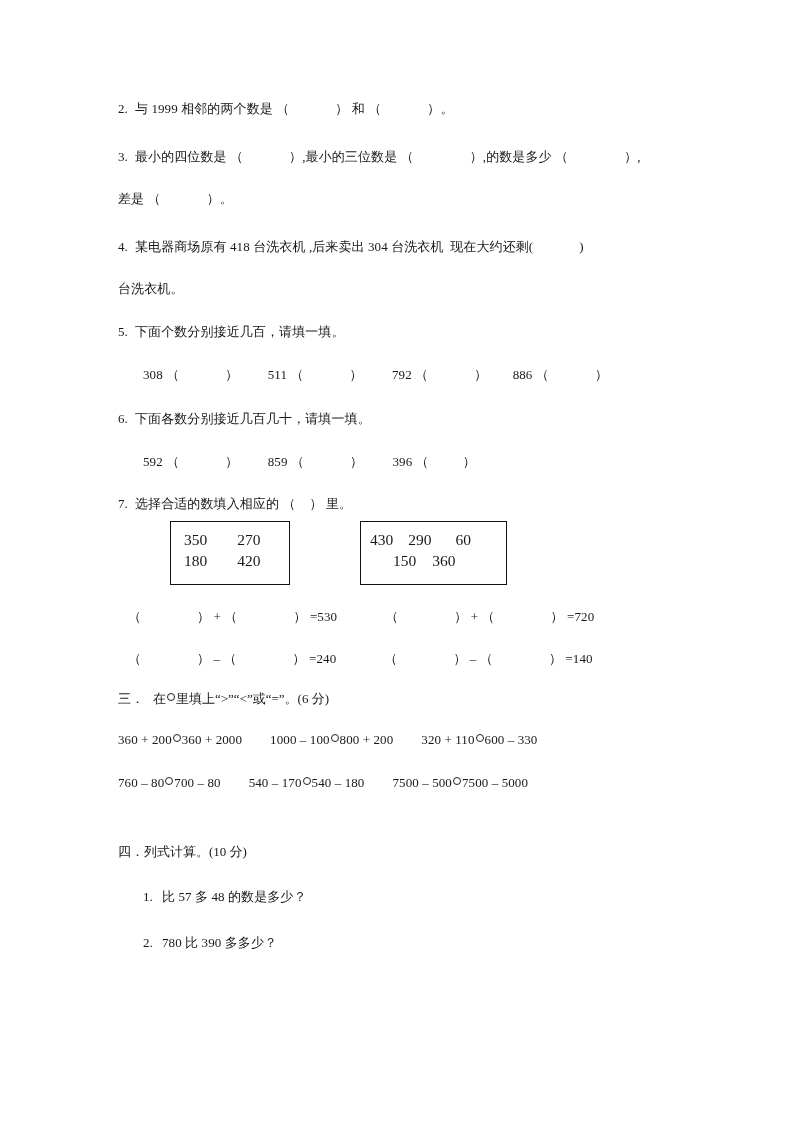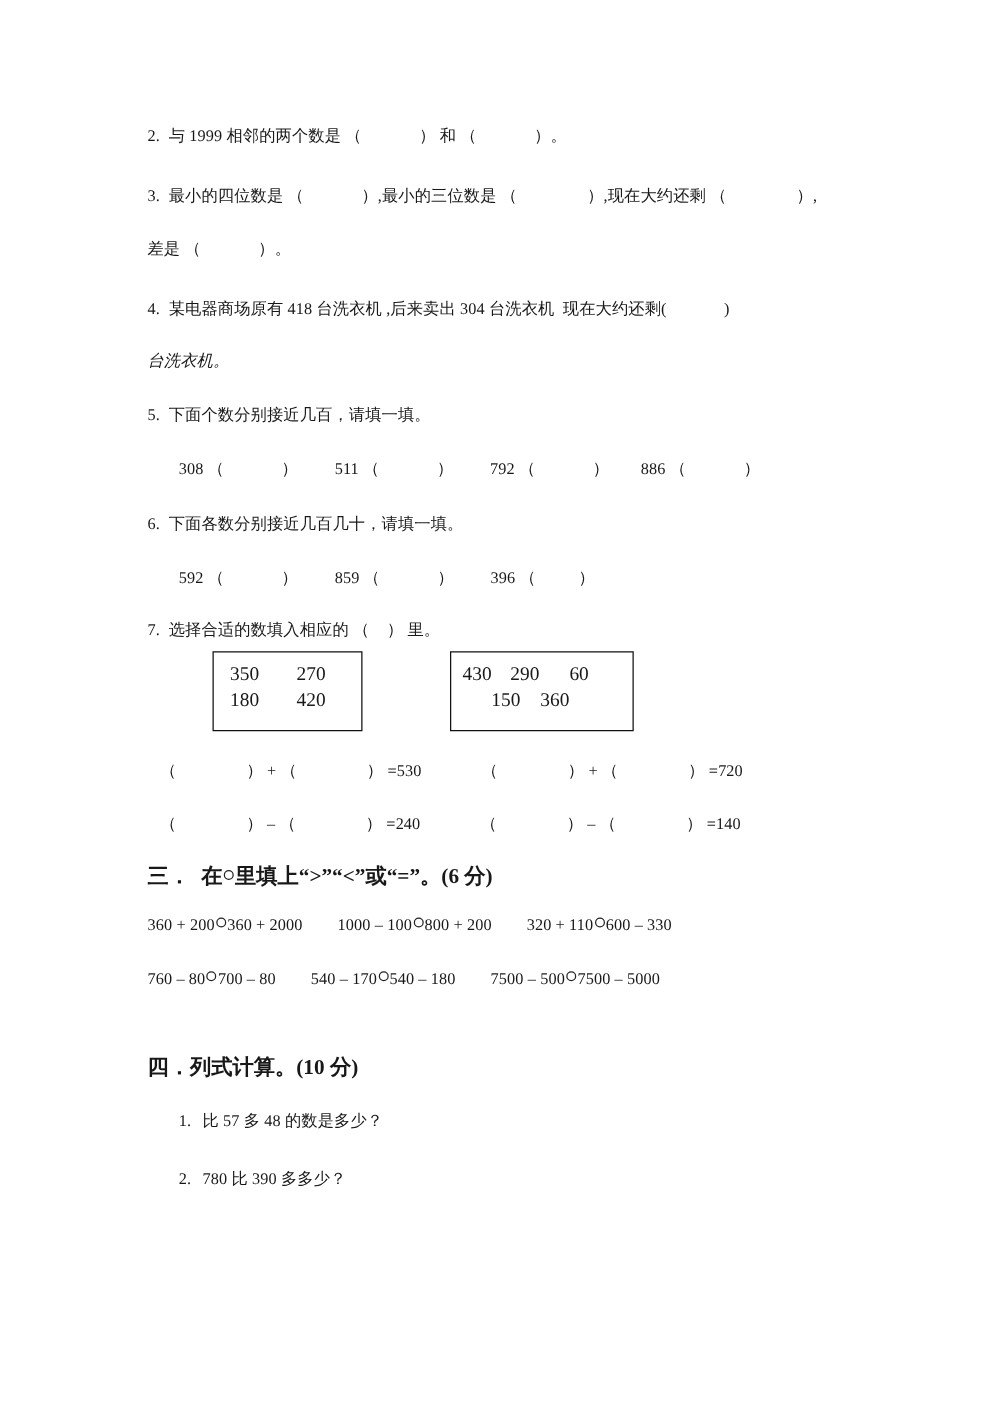--- a/index.html
+++ b/index.html
@@ -32,22 +32,22 @@
     letter-spacing: 0.1px;
   }
   .blank-sm { display: inline-block; width: 34px; }
   .blank-md { display: inline-block; width: 46px; }
   .blank-lg { display: inline-block; width: 56px; }
   .blank-xs { display: inline-block; width: 14px; }
 
   
   .heading {
     position: absolute;
-    font-size: 17px;
-    font-weight: bold;
+    font-size: 13px;
+    font-weight: normal;
     line-height: 1;
     white-space: pre;
   }
 
   
   .numbox {
     position: absolute;
     border: 1.6px solid #111111;
     box-sizing: border-box;
     font-size: 15.5px;
@@ -71,27 +71,27 @@
     margin: 0 1px;
   }
 </style>
 </head>
 <body>
 
 <div class="page">
 
   <div class="row" style="left:118px; top:102px;"><span>2.</span><span style="display:inline-block;width:7px"></span><span>与 1999 相邻的两个数是 （</span><span class="blank-md"></span><span>） 和 （</span><span class="blank-md"></span><span>）。</span></div>
 
-  <div class="row" style="left:118px; top:150px;"><span>3.</span><span style="display:inline-block;width:7px"></span><span>最小的四位数是 （</span><span class="blank-md"></span><span>）,最小的三位数是 （</span><span class="blank-lg"></span><span>）,现在大约还剩 （</span><span class="blank-lg"></span><span>）,</span></div>
+  <div class="row" style="left:118px; top:150px;"><span>3.</span><span style="display:inline-block;width:7px"></span><span>最小的四位数是 （</span><span class="blank-md"></span><span>）,最小的三位数是 （</span><span class="blank-lg"></span><span>）,的数是多少 （</span><span class="blank-lg"></span><span>）,</span></div>
 
   <div class="row" style="left:118px; top:192px;"><span>差是 （</span><span class="blank-md"></span><span>）。</span></div>
 
   <div class="row" style="left:118px; top:240px;"><span>4.</span><span style="display:inline-block;width:7px"></span><span>某电器商场原有 418 台洗衣机 ,后来卖出 304 台洗衣机  现在大约还剩(</span><span class="blank-md"></span><span>)</span></div>
 
-  <div class="row" style="left:118px; top:282px;font-style:italic;">台洗衣机。</div>
+  <div class="row" style="left:118px; top:282px;">台洗衣机。</div>
 
   <div class="row" style="left:118px; top:325px;"><span>5.</span><span style="display:inline-block;width:7px"></span><span>下面个数分别接近几百，请填一填。</span></div>
 
   <div class="row" style="left:143px; top:368px;"><span>308</span><span> （</span><span class="blank-md"></span><span>） </span><span style="display:inline-block;width:26px"></span><span>511</span><span> （</span><span class="blank-md"></span><span>） </span><span style="display:inline-block;width:26px"></span><span>792</span><span> （</span><span class="blank-md"></span><span>） </span><span style="display:inline-block;width:22px"></span><span>886</span><span> （</span><span class="blank-md"></span><span>）</span></div>
 
   <div class="row" style="left:118px; top:412px;"><span>6.</span><span style="display:inline-block;width:7px"></span><span>下面各数分别接近几百几十，请填一填。</span></div>
 
   <div class="row" style="left:143px; top:455px;"><span>592</span><span> （</span><span class="blank-md"></span><span>） </span><span style="display:inline-block;width:26px"></span><span>859</span><span> （</span><span class="blank-md"></span><span>） </span><span style="display:inline-block;width:26px"></span><span>396</span><span> （</span><span class="blank-sm"></span><span>）</span></div>
 
   <div class="row" style="left:118px; top:497px;"><span>7.</span><span style="display:inline-block;width:7px"></span><span>选择合适的数填入相应的 （</span><span class="blank-xs"></span><span>） 里。</span></div>

